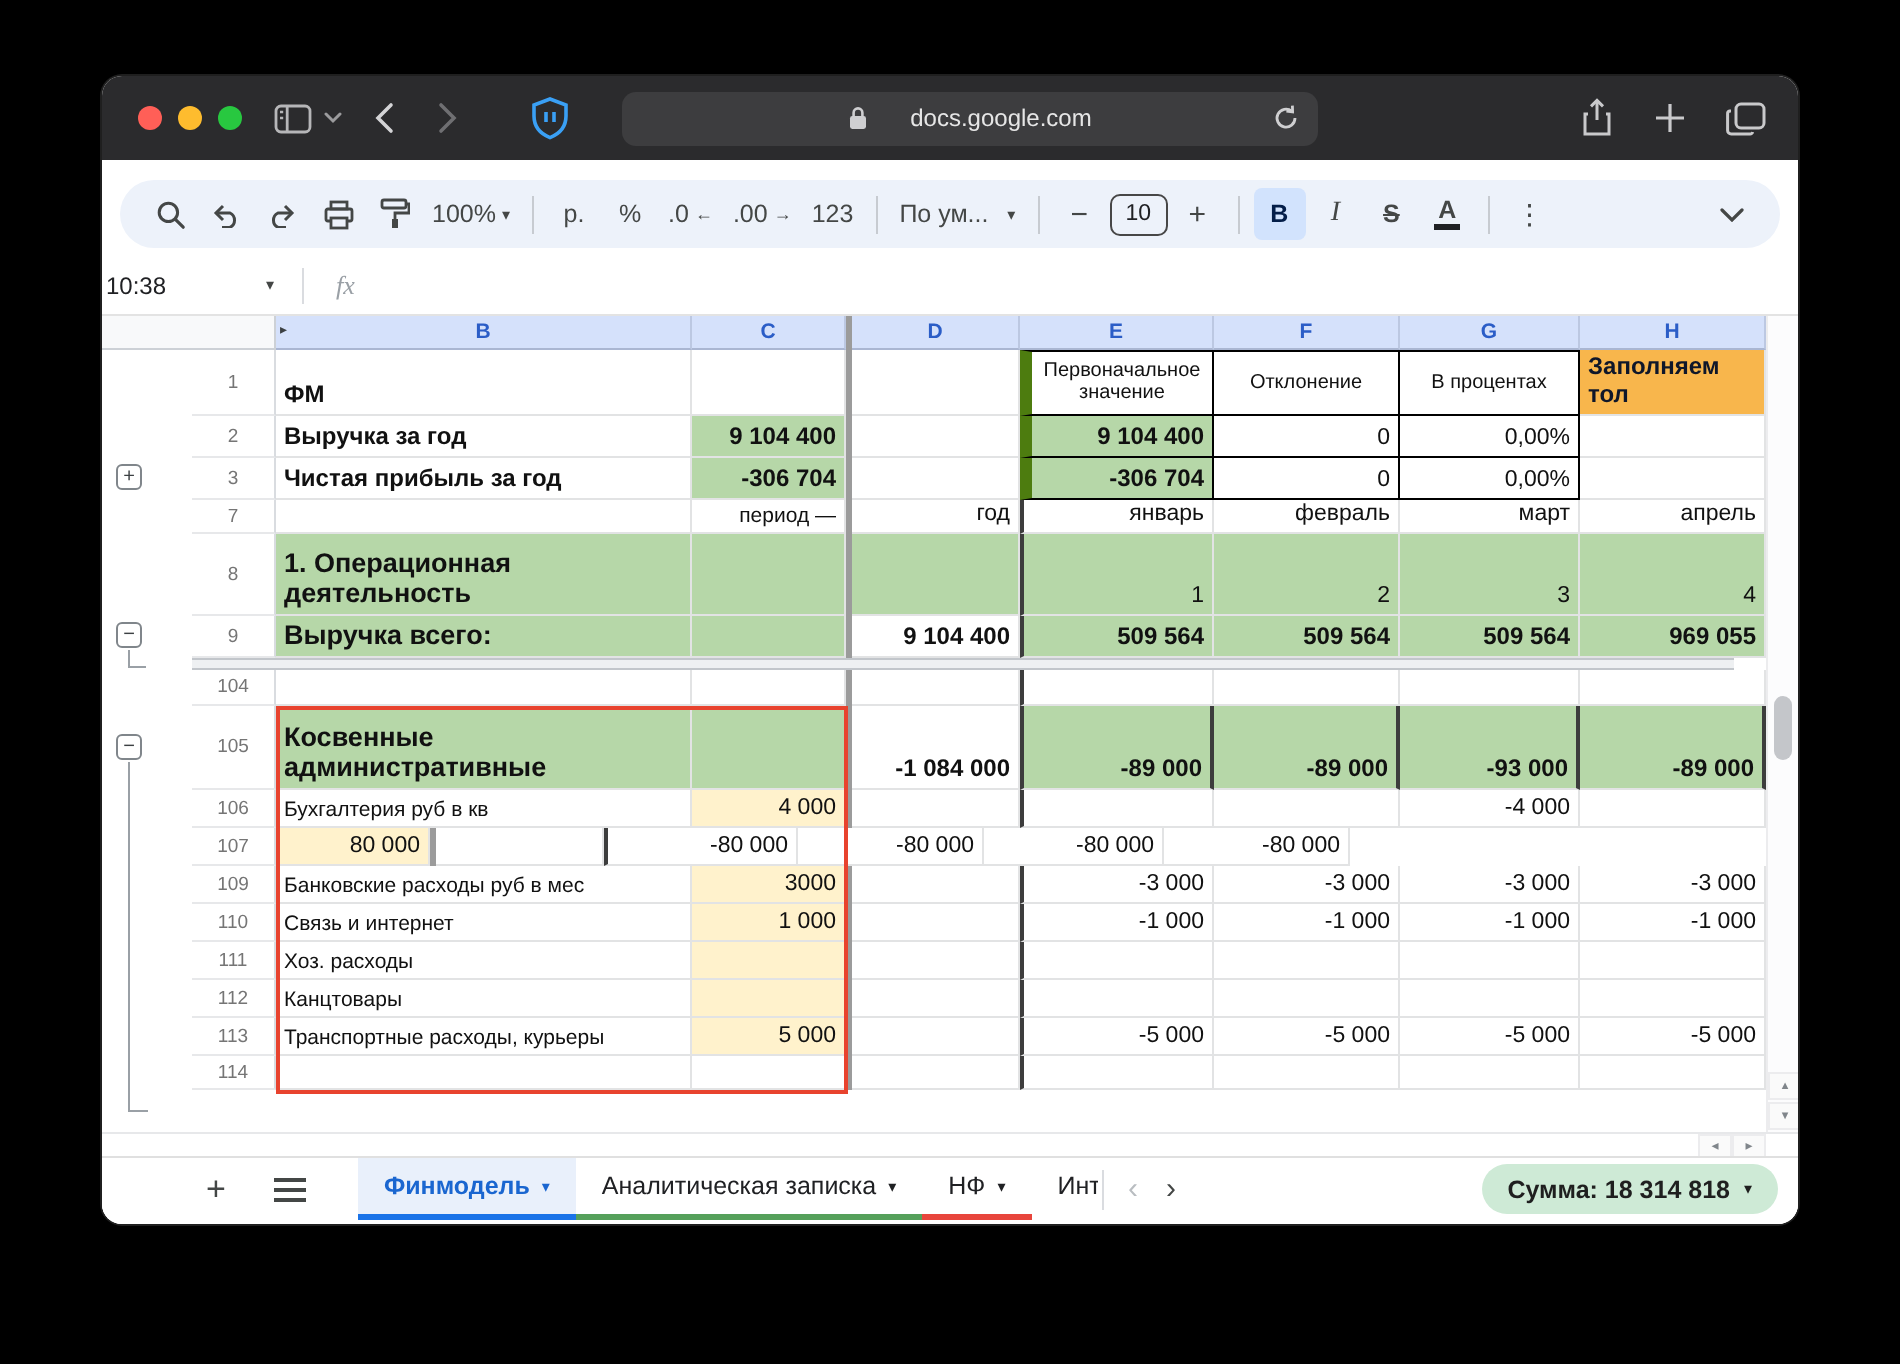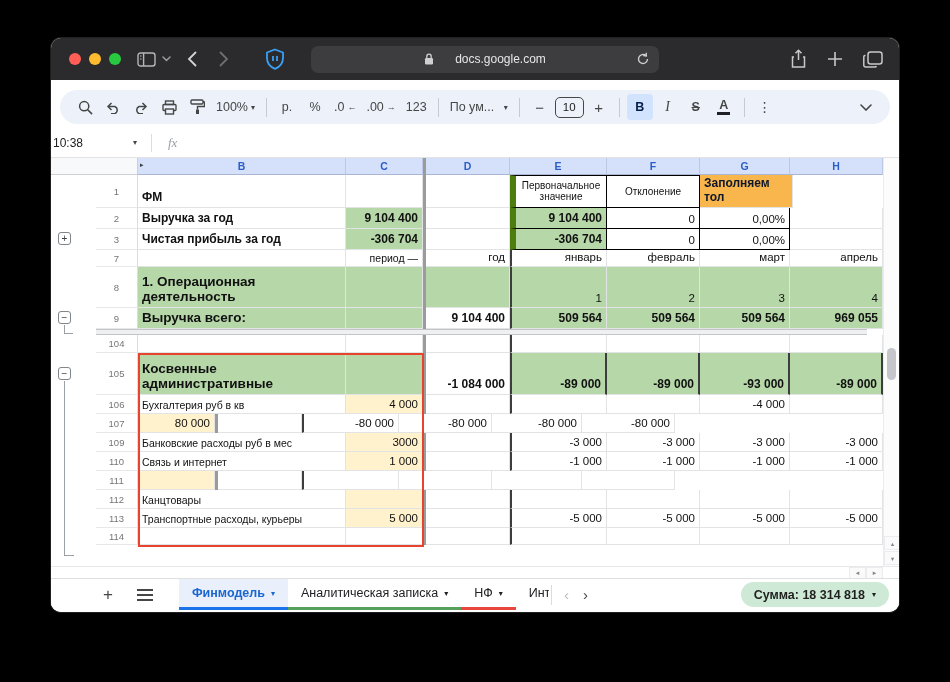--- a/index.html
+++ b/index.html
@@ -329,20 +329,21 @@
           <div class="rows">
               <div class="grow" style="height: 33px;">
                 <div class="rownum">1</div>
                 <div class="cell col-0 b">ФМ</div>
                 <div class="cell col-1"></div>
                 <div class="fzd"></div>
                 <div class="cell col-2"></div>
                 <div class="cell col-3 bx bxl bxt ctr">Первоначальное
 значение</div>
                 <div class="cell col-4 bx bxt ctr">Отклонение</div>
+                <div class="cell col-5 bx bxt ctr">В процентах</div>
                 <div class="cell col-6 org red b">Заполняем тол</div>
               </div>
               <div class="grow" style="height: 21px;">
                 <div class="rownum">2</div>
                 <div class="cell col-0 b">Выручка за год</div>
                 <div class="cell col-1 grn b r">9 104 400</div>
                 <div class="fzd"></div>
                 <div class="cell col-2"></div>
                 <div class="cell col-3 grn b r bx bxl">9 104 400</div>
                 <div class="cell col-4 bx r">0</div>
@@ -456,20 +457,21 @@
                 <div class="cell col-1 crm r">1 000</div>
                 <div class="fzd"></div>
                 <div class="cell col-2"></div>
                 <div class="cell col-3 r dl">-1 000</div>
                 <div class="cell col-4 r">-1 000</div>
                 <div class="cell col-5 r">-1 000</div>
                 <div class="cell col-6 r">-1 000</div>
               </div>
               <div class="grow" style="height: 19px;">
                 <div class="rownum">111</div>
+                <div class="cell col-0 sm">Хоз. расходы</div>
                 <div class="cell col-1 crm"></div>
                 <div class="fzd"></div>
                 <div class="cell col-2"></div>
                 <div class="cell col-3 dl"></div>
                 <div class="cell col-4"></div>
                 <div class="cell col-5"></div>
                 <div class="cell col-6"></div>
               </div>
               <div class="grow" style="height: 19px;">
                 <div class="rownum">112</div>

